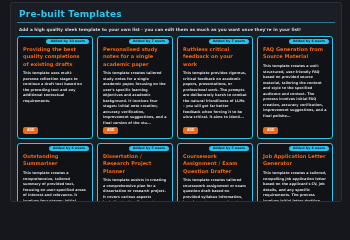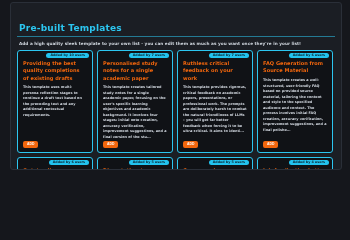--- a/index.html
+++ b/index.html
@@ -19,26 +19,26 @@
     height: 240px;
     box-sizing: border-box;
     background: #15171c;
     position: relative;
   }
   .panel {
     position: absolute;
     left: 10px;
     top: 2px;
     width: 332px;
-    height: 168px;
+    height: 200px;
     background: #1b1e24;
     border: 1px solid #2a2f38;
     border-radius: 3px;
     box-sizing: border-box;
-    padding: 18px 6px 0 6px;
+    padding: 4px 6px 0 6px;
     overflow: hidden;
   }
   .page-title {
     color: #2cc6f0;
     font-size: 9px;
     font-weight: bold;
     letter-spacing: 0.2px;
     margin: 2px 0 3px 2px;
   }
   .title-rule {

